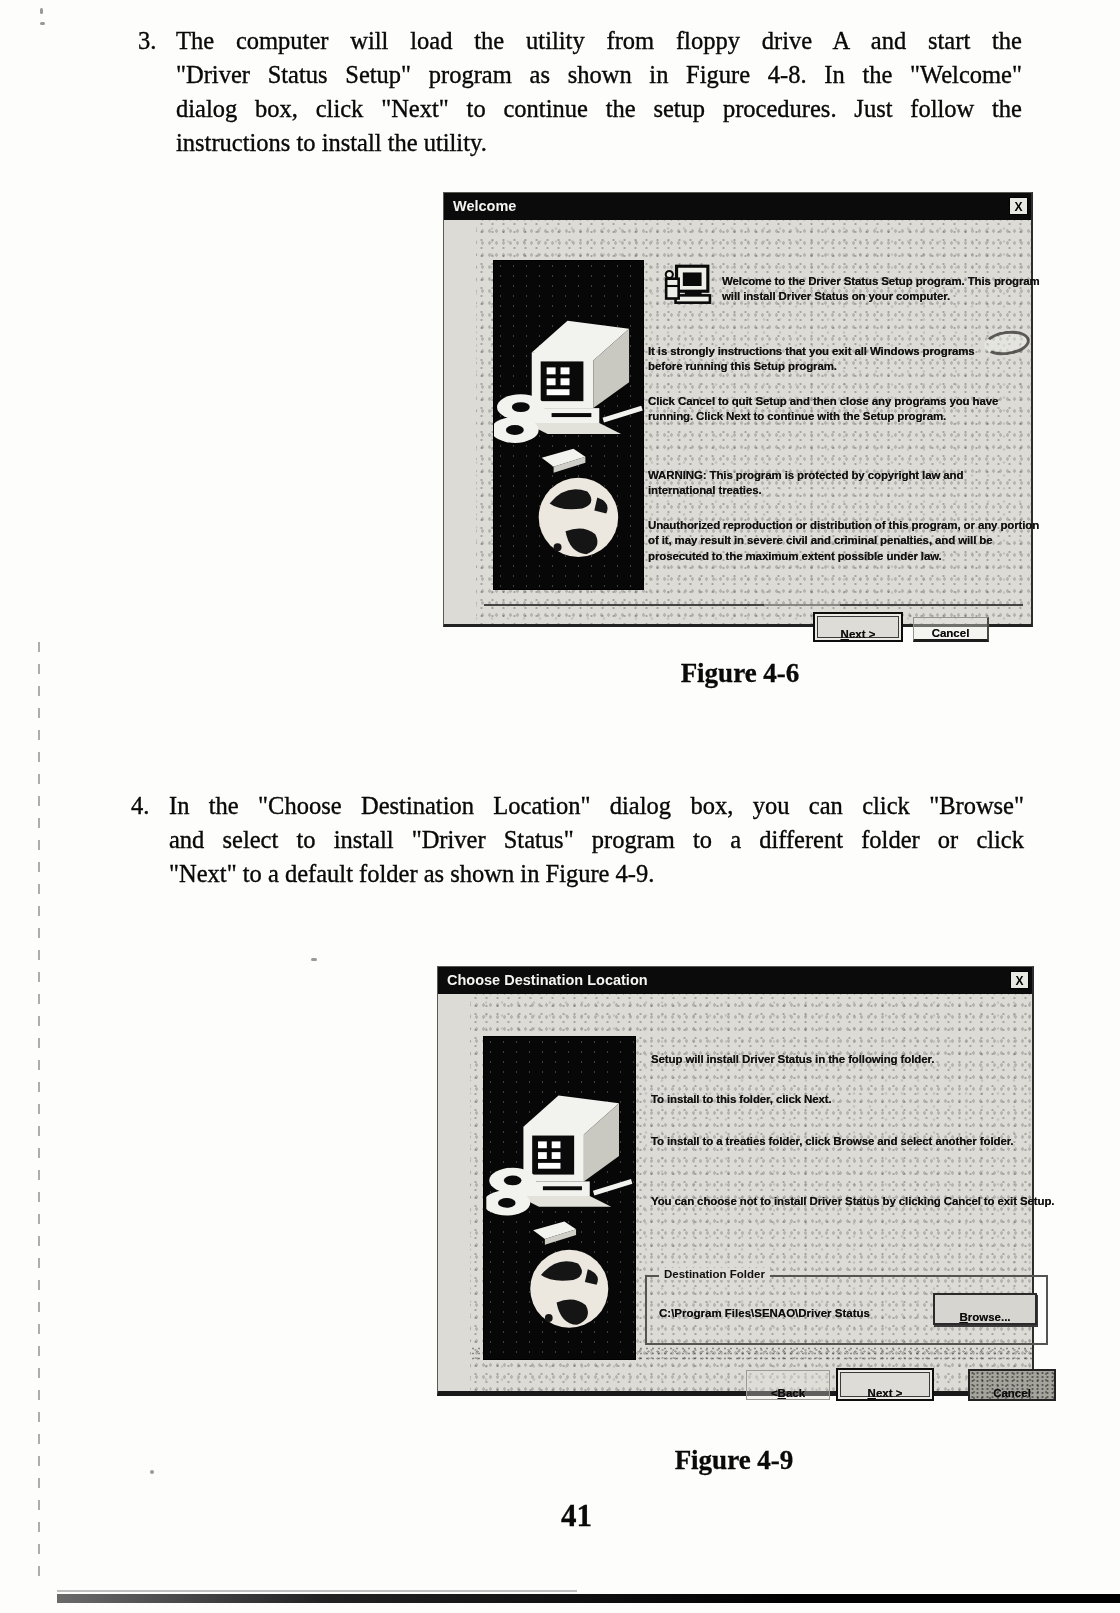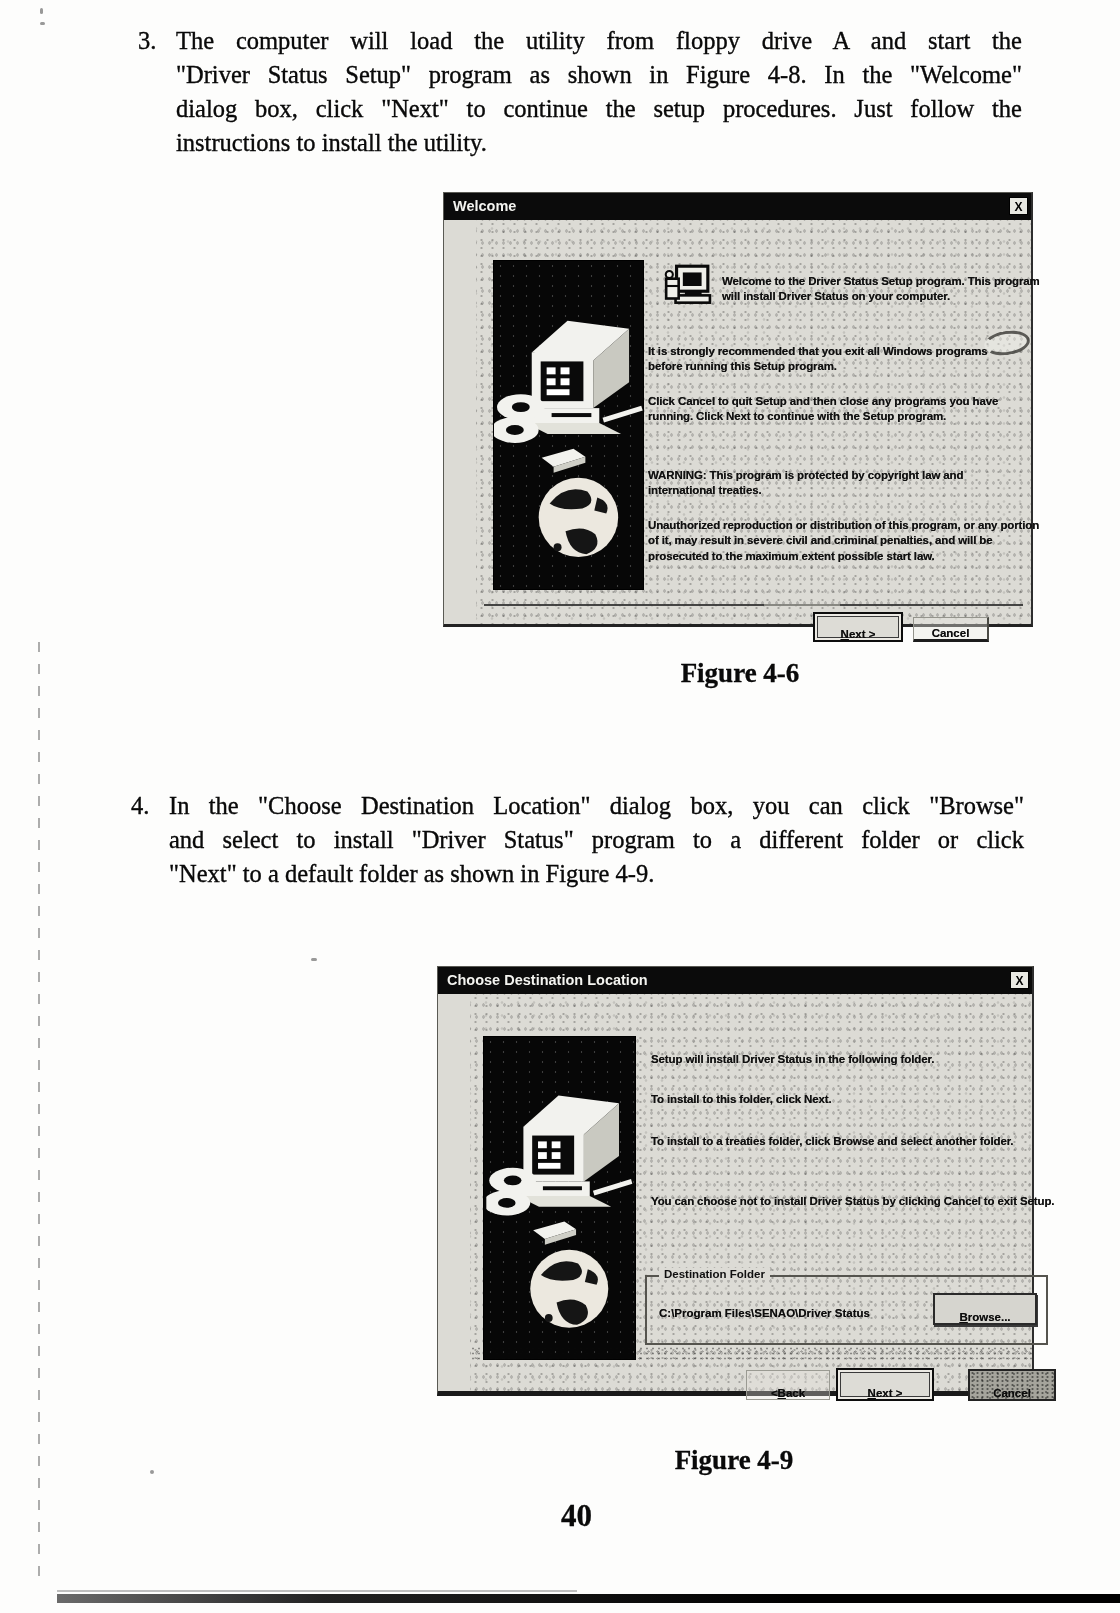--- a/index.html
+++ b/index.html
@@ -144,24 +144,24 @@
           <rect x="14" y="5" width="30" height="24" fill="#efefe9" stroke="#0a0a0a" stroke-width="3"></rect>
           <rect x="20" y="11" width="18" height="13" fill="#0a0a0a"></rect>
           <rect x="22" y="29" width="16" height="4" fill="#0a0a0a"></rect>
           <rect x="13" y="33" width="33" height="7" fill="#efefe9" stroke="#0a0a0a" stroke-width="2.5"></rect>
           <rect x="4" y="17" width="12" height="19" fill="#efefe9" stroke="#0a0a0a" stroke-width="2.5"></rect>
           <line x1="4" y1="24" x2="16" y2="24" stroke="#0a0a0a" stroke-width="2"></line>
           <circle cx="7" cy="13" r="3.4" fill="#efefe9" stroke="#0a0a0a" stroke-width="2"></circle>
         </svg>
       </div>
       <p class="dlg-p" style="left:246px;top:42px;width:332px;">Welcome to the Driver Status Setup program. This program will install Driver Status on your computer.</p>
-      <p class="dlg-p" style="left:172px;top:112px;width:362px;">It is strongly recommended that you exit all Windows programs before running this Setup program.</p>
+      <p class="dlg-p" style="left:172px;top:112px;width:362px;">It is strongly instructions that you exit all Windows programs before running this Setup program.</p>
       <p class="dlg-p" style="left:172px;top:162px;width:352px;">Click Cancel to quit Setup and then close any programs you have running. Click Next to continue with the Setup program.</p>
       <p class="dlg-p" style="left:172px;top:236px;width:340px;">WARNING: This program is protected by copyright law and international treaties.</p>
-      <p class="dlg-p" style="left:172px;top:286px;width:404px;">Unauthorized reproduction or distribution of this program, or any portion of it, may result in severe civil and criminal penalties, and will be prosecuted to the maximum extent possible start law.</p>
+      <p class="dlg-p" style="left:172px;top:286px;width:404px;">Unauthorized reproduction or distribution of this program, or any portion of it, may result in severe civil and criminal penalties, and will be prosecuted to the maximum extent possible under law.</p>
       <div class="sep"></div>
       <div class="btn default-btn" style="left:337px;top:392px;width:90px;height:30px;">
         <span class="u1"><u>N</u>ext &gt;</span>
       </div>
       <div class="btn flat-btn" style="left:437px;top:397px;width:76px;height:25px;">
         <span>Cancel</span>
       </div>
     </div>
   </div>
   <div class="arc-artifact"></div>
@@ -211,21 +211,21 @@
         <span class="u1"><u>N</u>ext &gt;</span>
       </div>
       <div class="btn dark-btn" style="left:498px;top:375px;width:88px;height:32px;">
         <span>Cancel</span>
       </div>
     </div>
   </div>
 
   <div class="fig-caption" id="cap49">Figure 4-9</div>
 
-  <div class="page-number">40</div>
+  <div class="page-number">41</div>
 
   <div class="vdash"></div>
   <div class="bottom-hair"></div>
   <div class="bottom-bar"></div>
   <div class="speck" style="left:40px;top:8px;width:3px;height:6px;"></div>
   <div class="speck" style="left:40px;top:22px;width:5px;height:3px;"></div>
   <div class="speck" style="left:311px;top:958px;width:6px;height:3px;"></div>
   <div class="speck" style="left:150px;top:1470px;width:4px;height:4px;"></div>
 
 </div>

